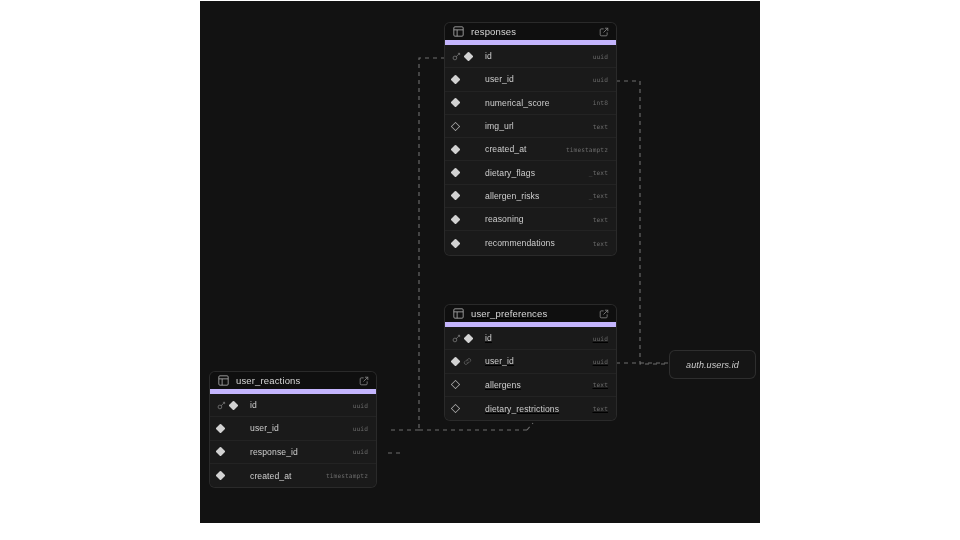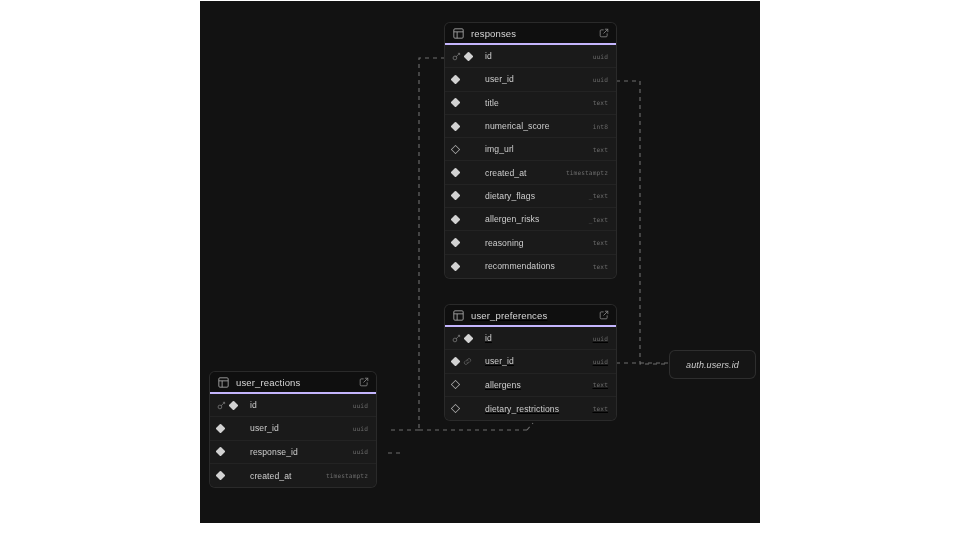--- a/index.html
+++ b/index.html
@@ -27,21 +27,21 @@
     position: absolute;
     border-radius: 5px;
     background: #1c1c1c;
     box-shadow: 0 0 0 1px #2a2a2a;
     overflow: hidden;
   }
   .node-header {
     display: flex; align-items: center; gap: 7px;
     height: 22px; padding: 0 7px 0 8px;
     background: #0f0f0f;
-    border-bottom: 2px solid #c4b5fd;
+    border-bottom: 5px solid #c4b5fd;
   }
   .node-title {
     flex: 1 1 auto;
     font-size: 9.5px;
     color: #d8d8d8;
     letter-spacing: 0.15px;
     white-space: nowrap;
   }
   .hdr-icon { flex: 0 0 auto; display: block; opacity: .78; }
   .link-out { flex: 0 0 auto; display: block; opacity: .62; cursor: pointer; }
@@ -155,28 +155,20 @@
               <span class="spacer"></span>
             </span>
             <span class="fname">user_id</span>
             <span class="ftype">uuid</span>
           </div>
           <div class="row">
             <span class="glyphs">
               <span class="dia"></span>
               <span class="spacer"></span>
             </span>
-            <span class="fname">title</span>
-            <span class="ftype">text</span>
-          </div>
-          <div class="row">
-            <span class="glyphs">
-              <span class="dia"></span>
-              <span class="spacer"></span>
-            </span>
             <span class="fname">numerical_score</span>
             <span class="ftype">int8</span>
           </div>
           <div class="row">
             <span class="glyphs">
               <span class="dia hollow"></span>
               <span class="spacer"></span>
             </span>
             <span class="fname">img_url</span>
             <span class="ftype">text</span>

